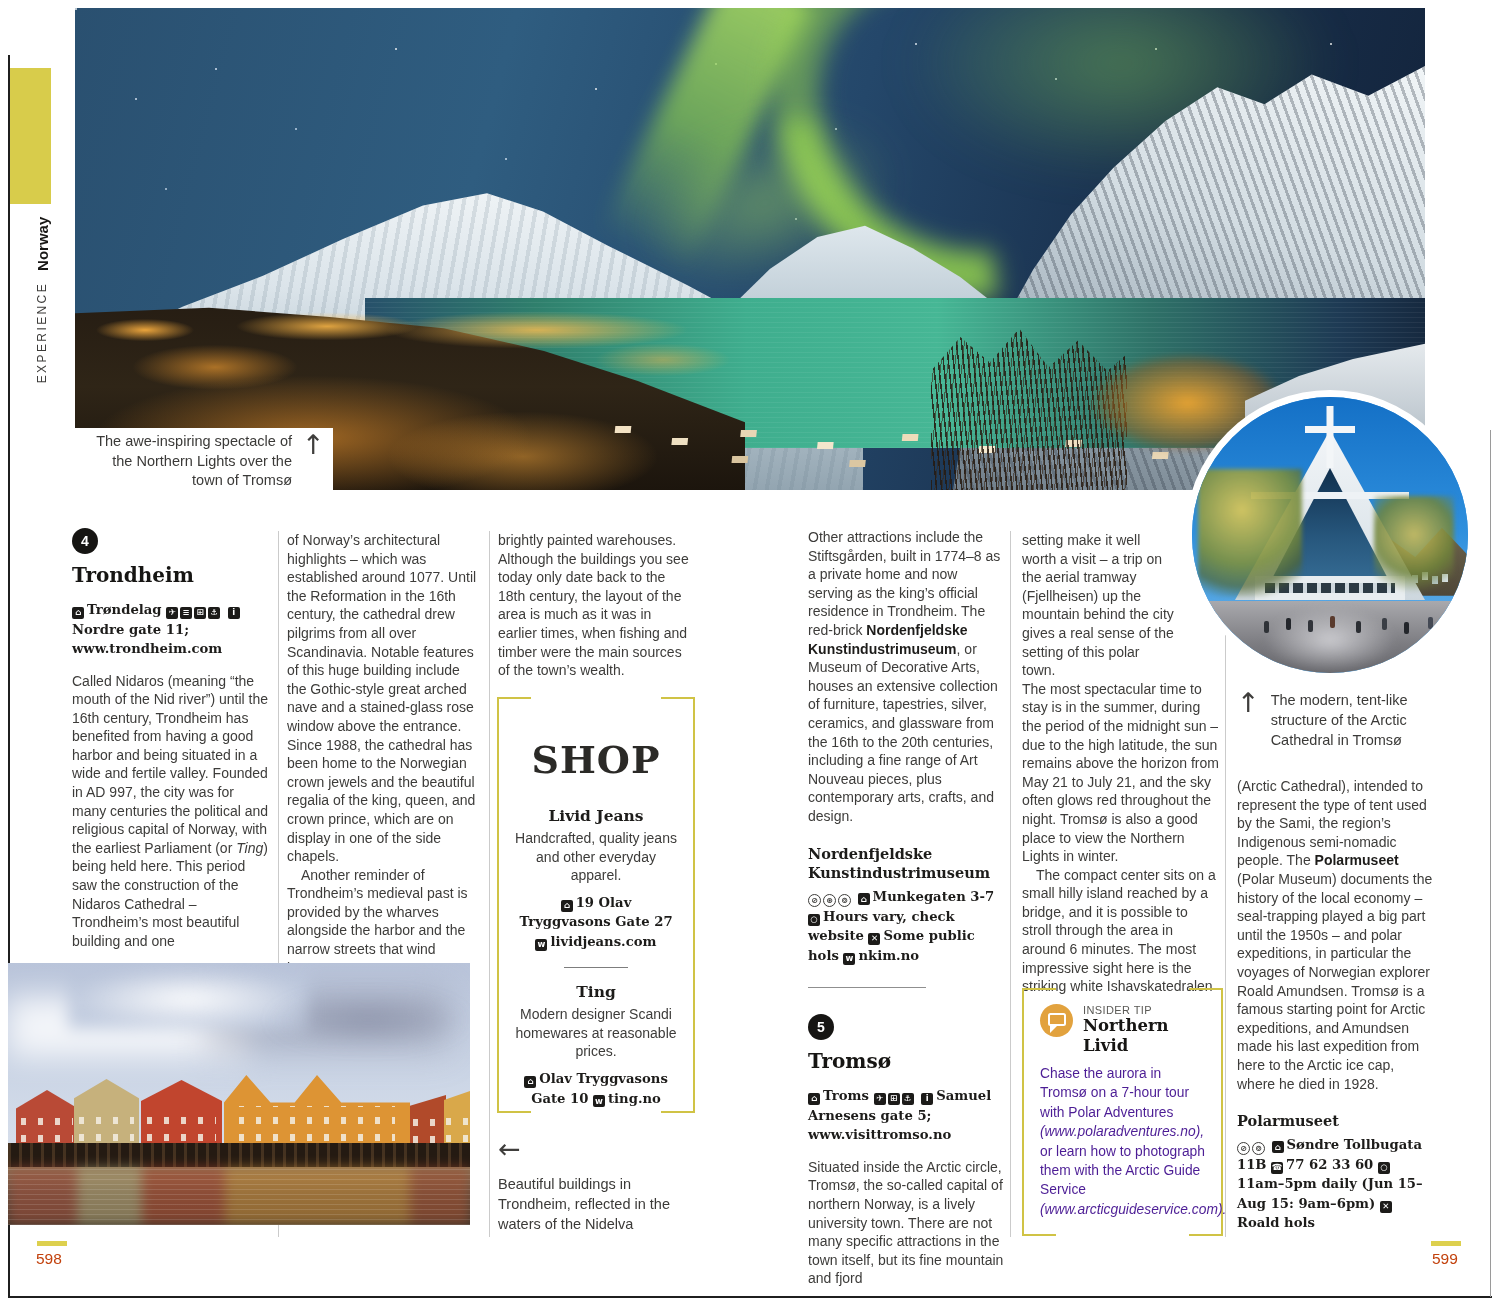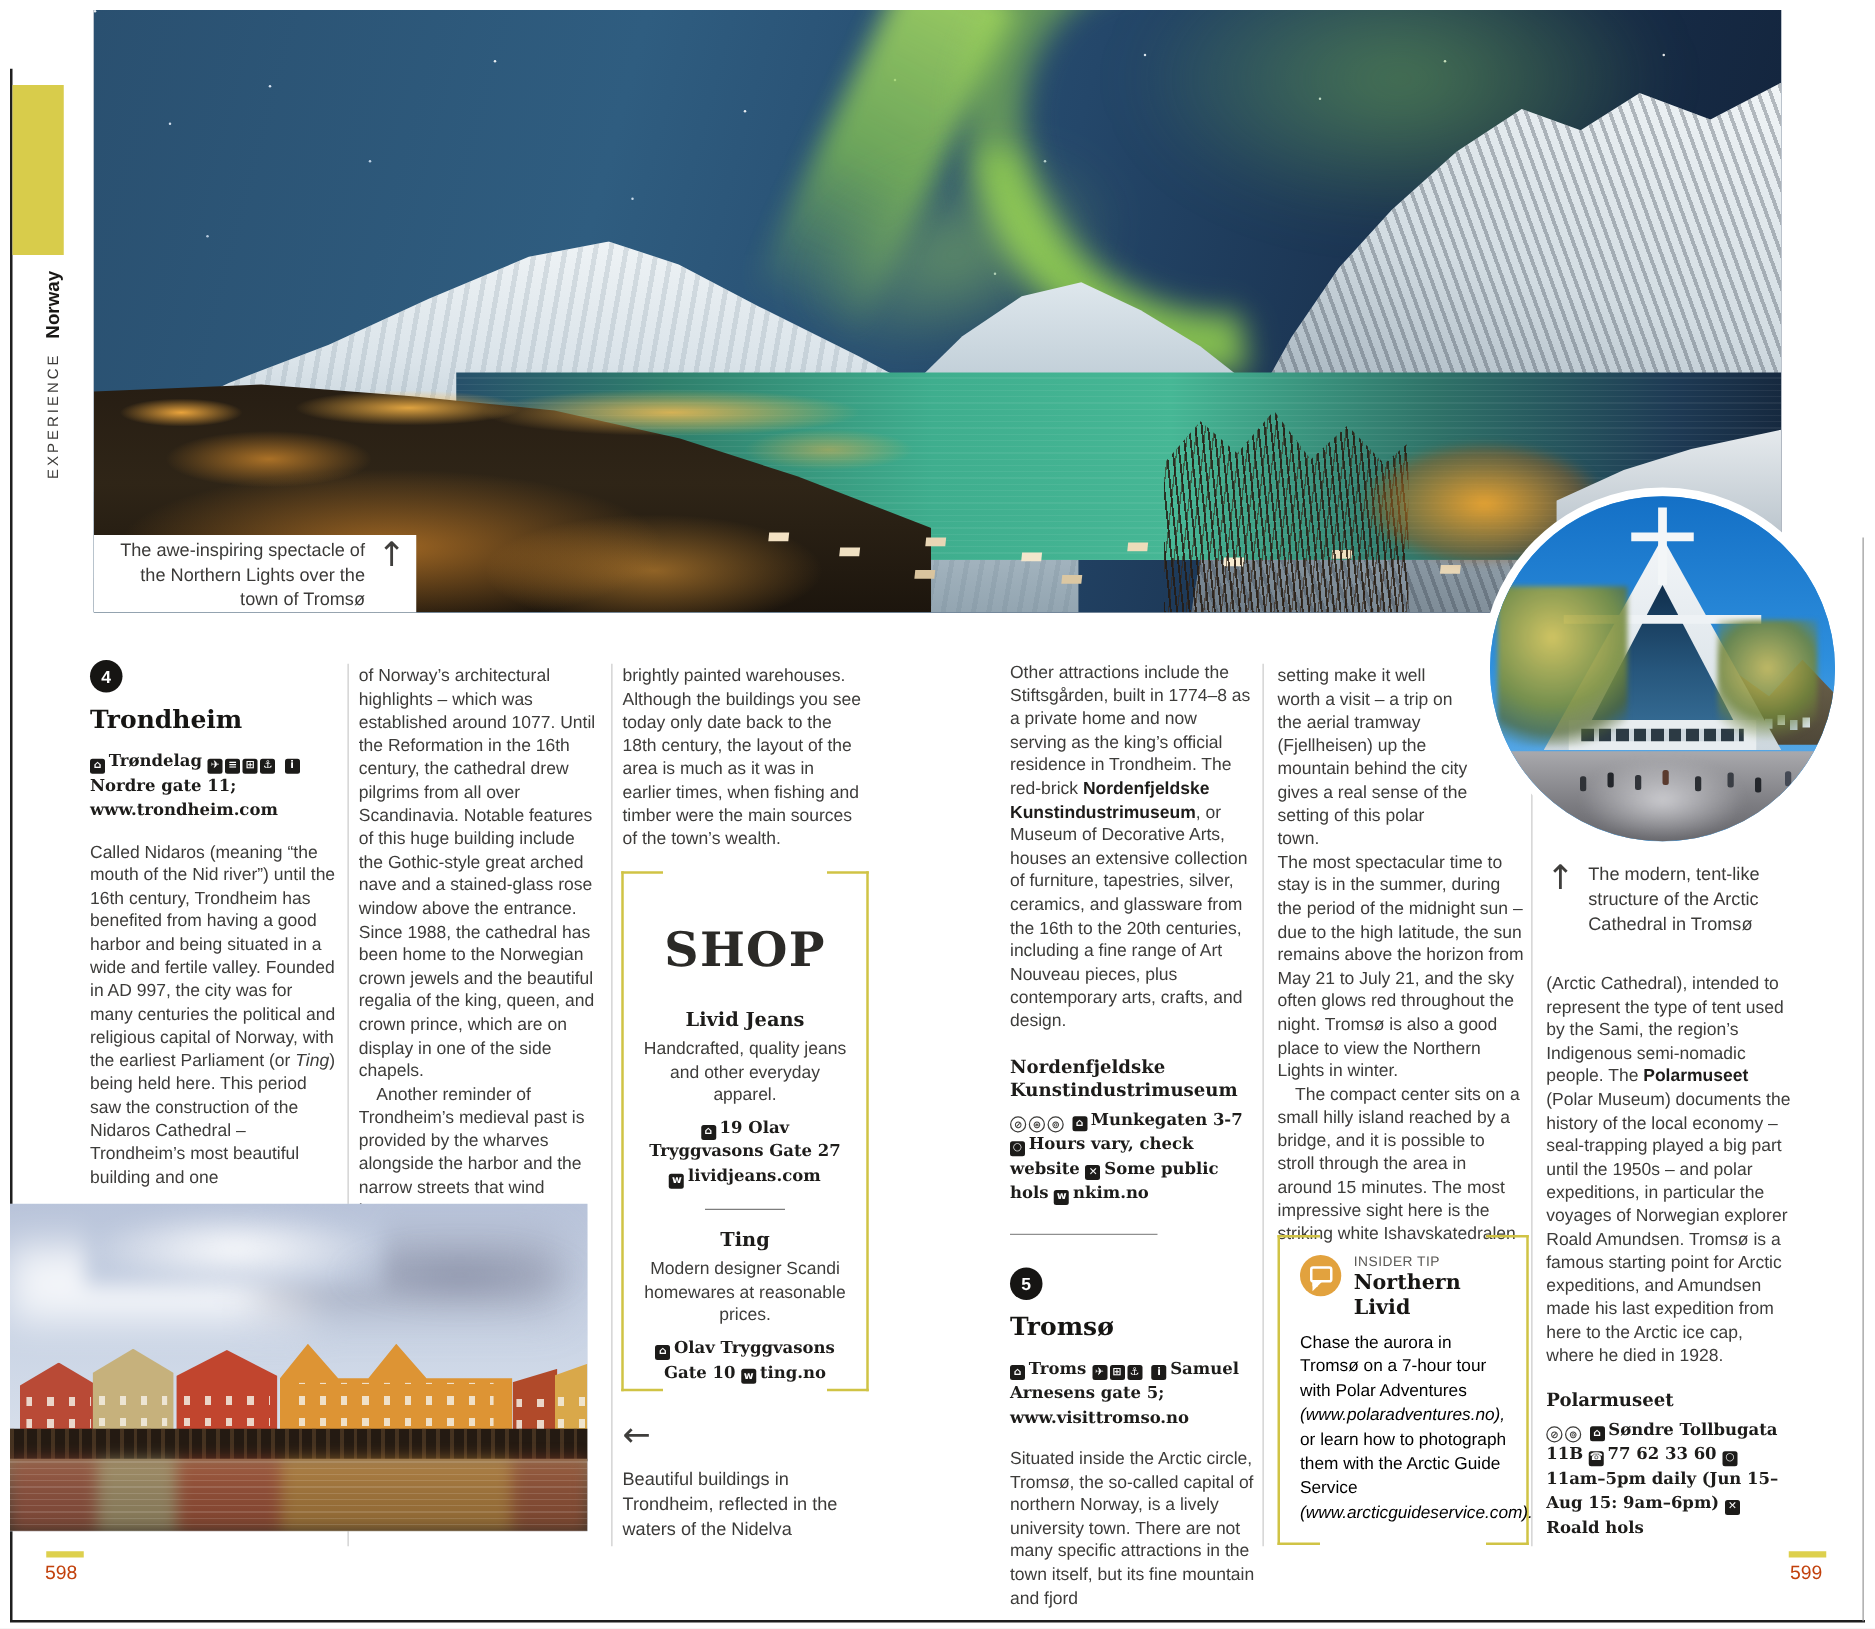--- a/index.html
+++ b/index.html
@@ -155,21 +155,21 @@
 
   .tip-box{left:1022px;top:988px;width:197px;height:248px;}
   .tip-head{display:flex;gap:10px;margin:16px 14px 8px 16px;align-items:flex-start;}
   .tip-icon{flex:0 0 auto;width:33px;height:33px;border-radius:50%;background:#e2a23e;position:relative;}
   .tip-icon::before{content:"";position:absolute;left:8px;top:9px;width:14px;height:9px;
     border:2px solid #fff;border-radius:2.5px;}
   .tip-icon::after{content:"";position:absolute;left:10px;top:21px;width:0;height:0;
     border:4px solid rgba(0,0,0,0);border-top-color:#fff;border-left-color:#fff;}
   .tip-kicker{font-size:11px;letter-spacing:.4px;color:#5a5955;}
   .tip-title{font-family:"DejaVu Serif",serif;font-weight:700;font-size:16.5px;color:#161513;line-height:20px;}
-  .tip-body{font-size:13.8px;line-height:19.4px;margin:2px 16px 0 16px;color:#000000;}
+  .tip-body{font-size:13.8px;line-height:19.4px;margin:2px 16px 0 16px;color:#4c1d95;}
 
   
   .circle-cap{display:flex;gap:11px;margin-bottom:27px;}
   .circle-cap .cap-text{font-size:14.5px;line-height:20px;color:#3b3a38;width:160px;}
   .wharf-cap{position:absolute;left:498px;top:1136px;width:190px;}
   .wharf-cap .cap-arrow{display:block;margin-bottom:12px;}
   .wharf-cap .cap-text{font-size:14.5px;line-height:20px;color:#3b3a38;}
 
   
   .wharf{position:absolute;left:8px;top:963px;width:462px;height:262px;overflow:hidden;background:#ccd6e6;}
@@ -329,21 +329,21 @@
       <span class="sq">⌂</span><span>Troms</span>
       <span class="sq tight">✈</span><span class="sq tight">⊞</span><span class="sq">⚓</span>
       <span class="sq">i</span><span>Samuel Arnesens gate 5; www.visittromso.no</span>
     </p>
     <p class="body-txt">Situated inside the Arctic circle, Tromsø, the so-called capital of northern Norway, is a lively university town. There are not many specific attractions in the town itself, but its fine mountain and fjord</p>
   </div>
 
   <div class="col" style="left:1022px;top:531px;width:197px">
     <p class="body-txt" style="width:152px">setting make it well worth a visit – a trip on the aerial tramway (Fjellheisen) up the mountain behind the city gives a real sense of the setting of this polar town.</p>
     <p class="body-txt">The most spectacular time to stay is in the summer, during the period of the midnight sun – due to the high latitude, the sun remains above the horizon from May 21 to July 21, and the sky often glows red throughout the night. Tromsø is also a good place to view the Northern Lights in winter.</p>
-    <p class="body-txt indent">The compact center sits on a small hilly island reached by a bridge, and it is possible to stroll through the area in around 15 minutes. The most impressive sight here is the striking white Ishavskatedralen</p>
+    <p class="body-txt indent">The compact center sits on a small hilly island reached by a bridge, and it is possible to stroll through the area in around 6 minutes. The most impressive sight here is the striking white Ishavskatedralen</p>
   </div>
 
   <div class="deco-box tip-box">
     <div class="deco-h top"></div>
     <div class="deco-h bot"></div>
     <div class="tip-head">
       <div class="tip-icon"></div>
       <div>
         <div class="tip-kicker">INSIDER TIP</div>
         <div class="tip-title">Northern Livid</div>

